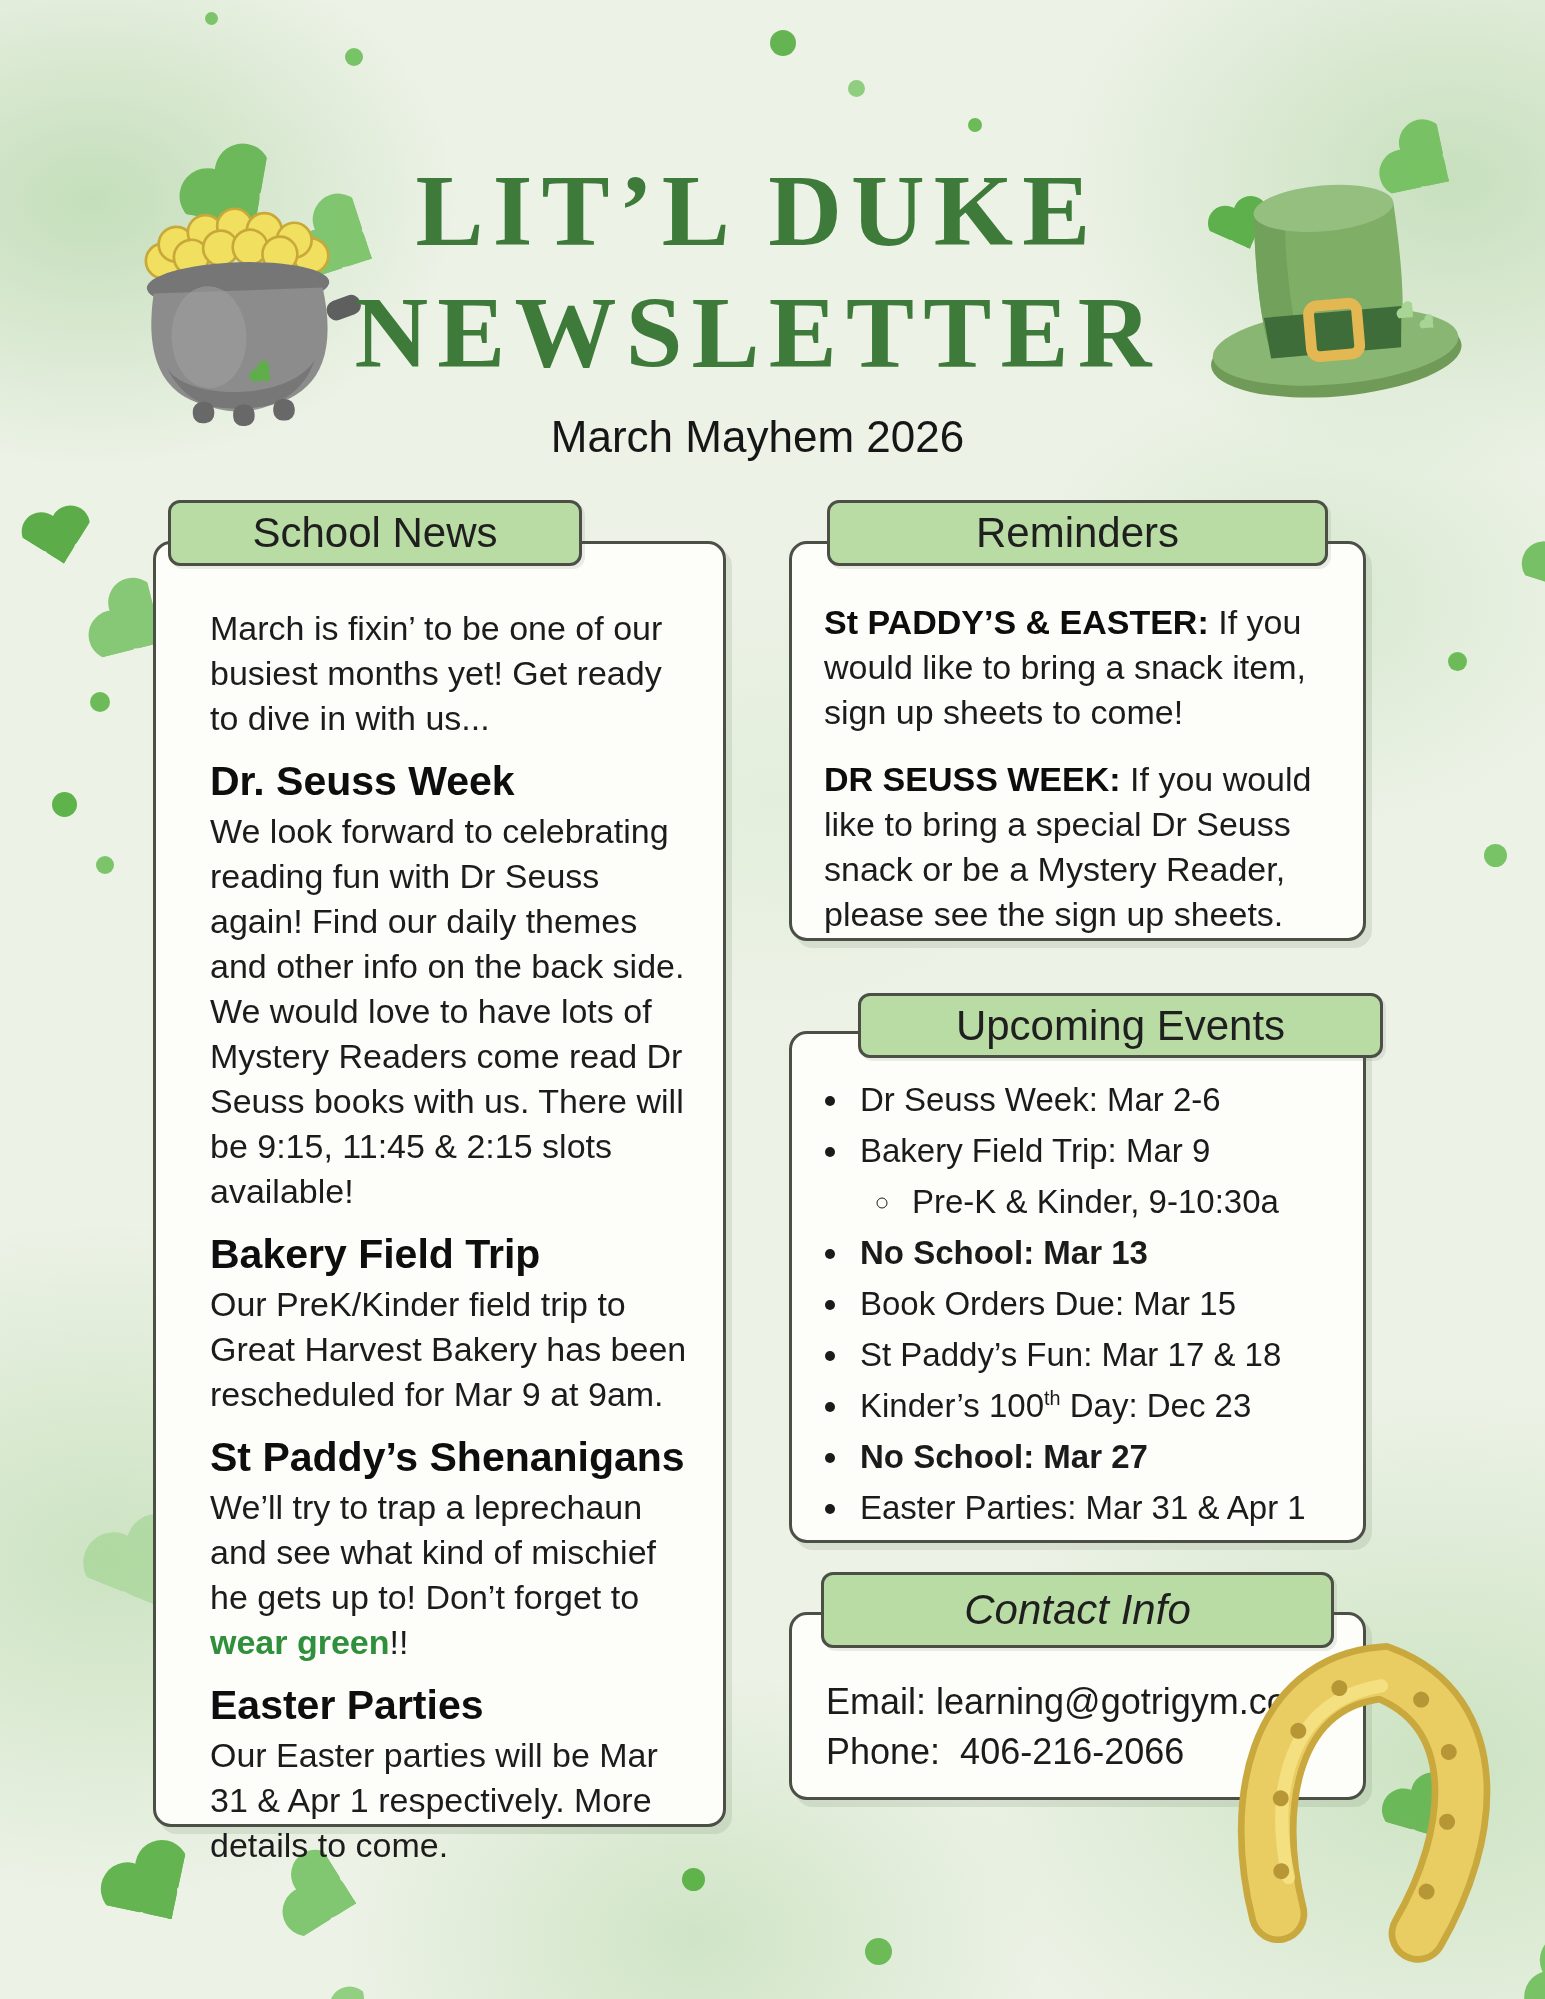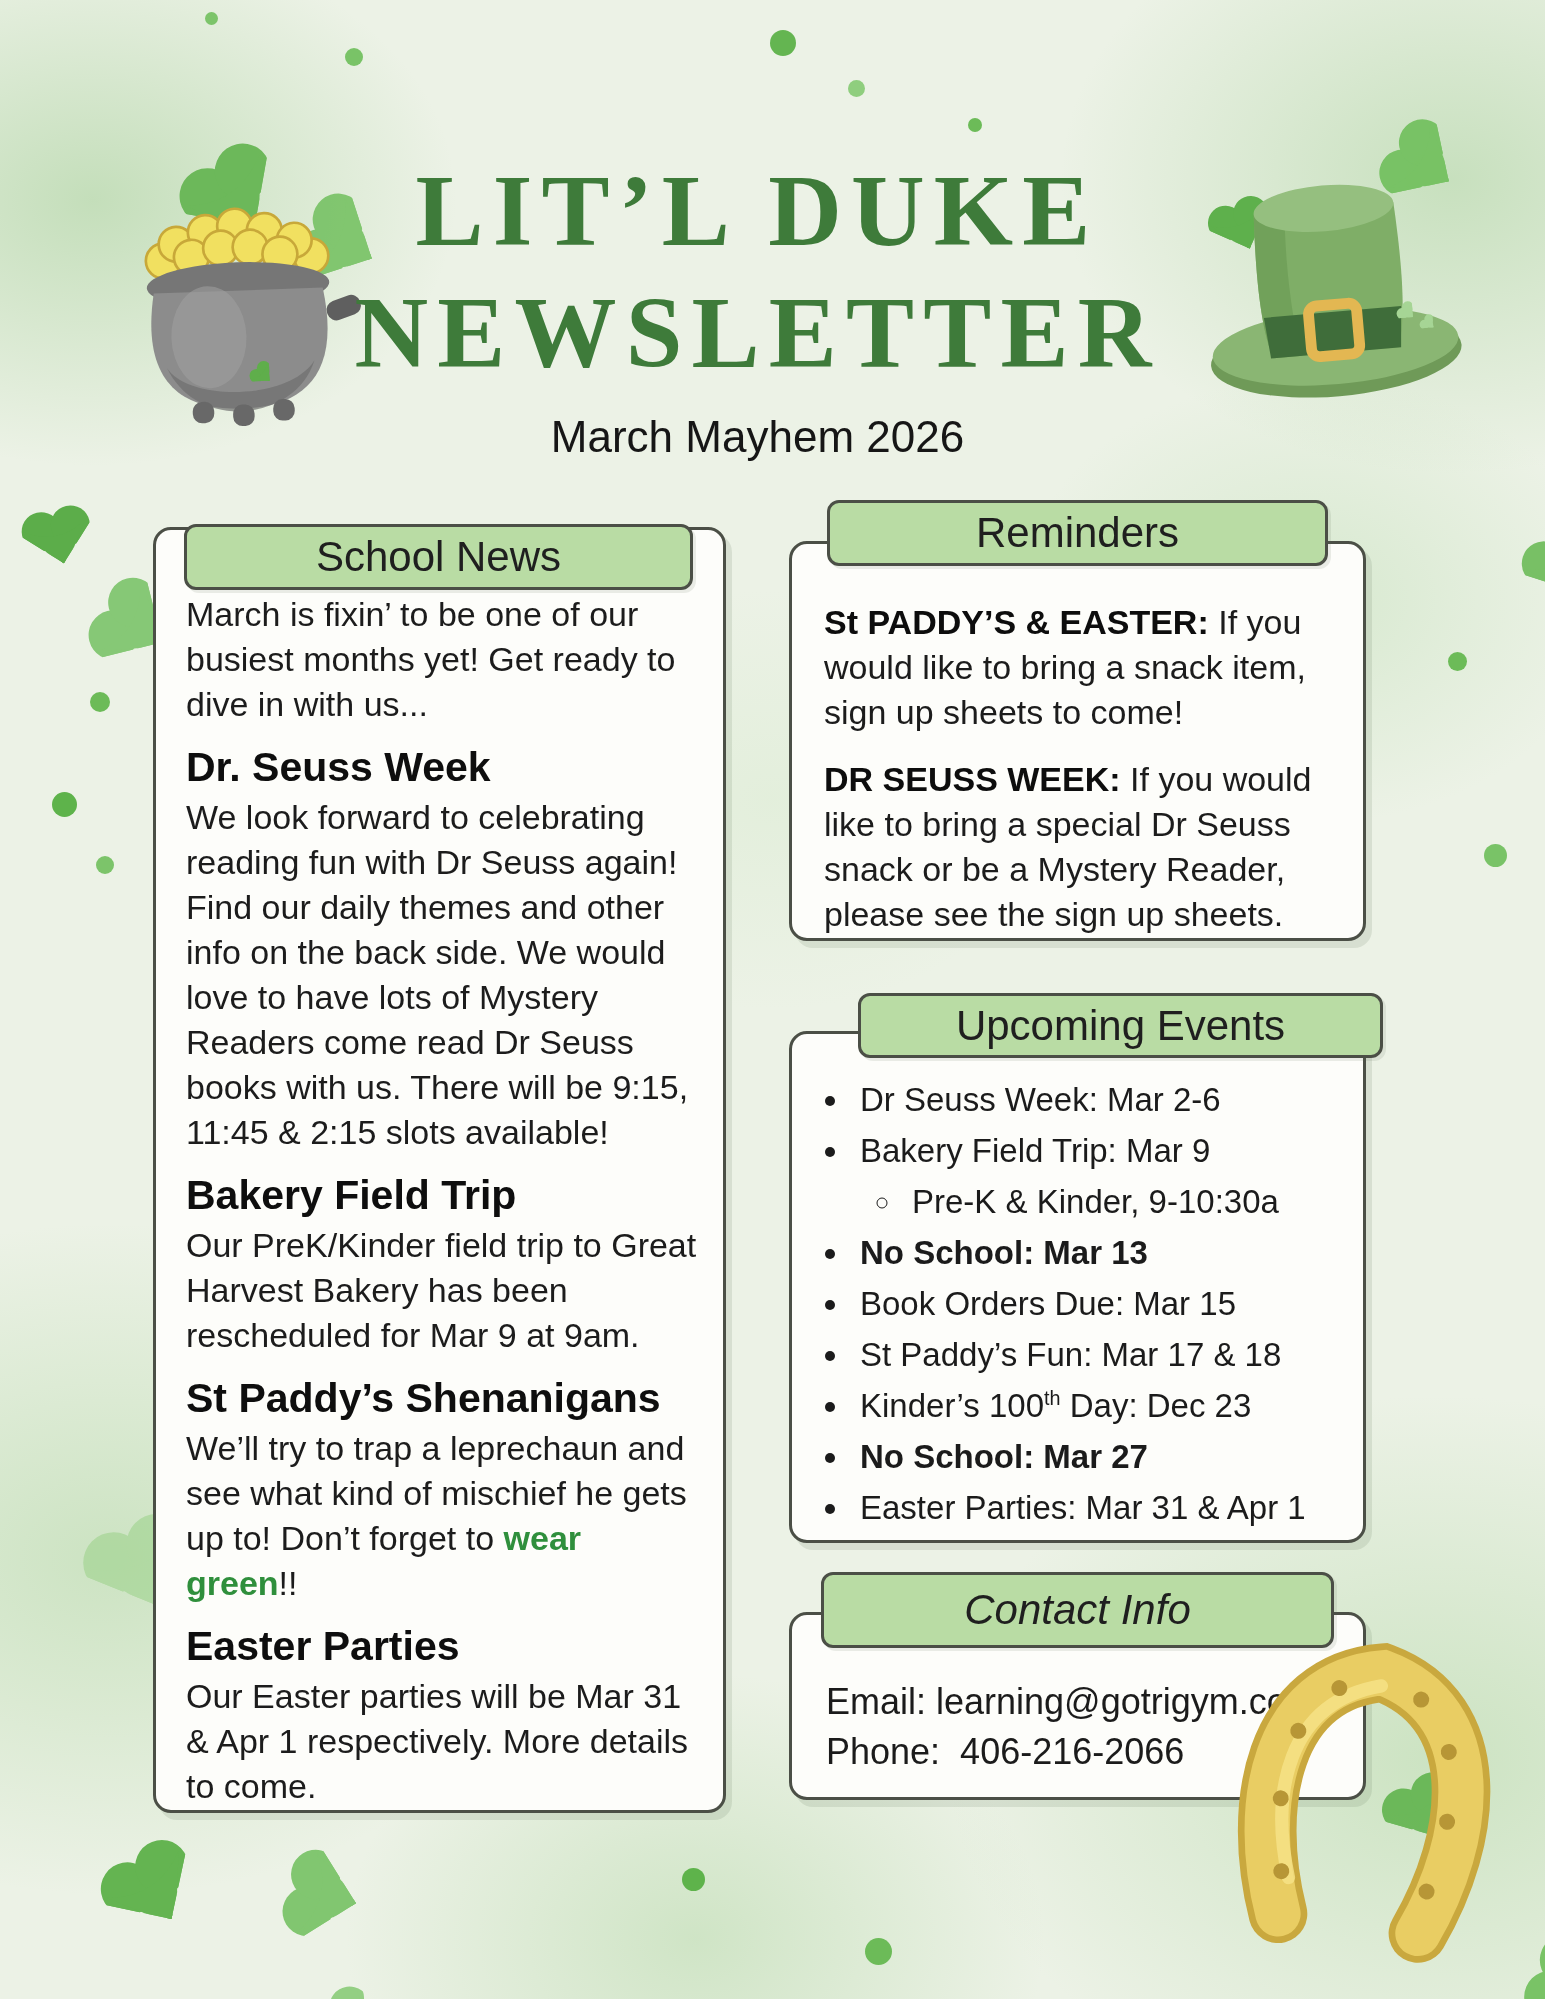--- a/index.html
+++ b/index.html
@@ -32,22 +32,22 @@
     box-shadow:6px 7px 0 rgba(90,110,85,.14); z-index:2; box-sizing:border-box;
   }
   .tab{
     position:absolute; background:#b9dca4; border:3px solid #4b4f46; border-radius:12px;
     display:flex; align-items:center; justify-content:center;
     font-size:42px; color:#1f1f1f; z-index:5; box-sizing:border-box;
     box-shadow:3px 3px 0 rgba(90,110,85,.12);
   }
 
   
-  #snBox{left:153px; top:527px; width:573px; height:1286px;}
-  #snTab{left:184px; top:500px; width:509px; height:66px;margin-top:24px;}
+  #snBox{left:153px; top:541px; width:573px; height:1286px;padding-left:24px;}
+  #snTab{left:168px; top:500px; width:414px; height:66px;}
   .sn-content{padding:62px 26px 0 30px; font-size:34px; line-height:45px; color:#1c1c1c;}
   .sn-content p{margin:0;}
   .sn-content h3{font-size:41px; line-height:48px; font-weight:700; color:#0e0e0e; margin:16px 0 4px;}
   .hl{color:#2f8f3c; font-weight:700;}
 
   
   #remBox{left:789px; top:541px; width:577px; height:400px;}
   #remTab{left:827px; top:500px; width:501px; height:66px;}
   .rem-content{padding:56px 24px 0 32px; font-size:34px; line-height:45px; color:#1c1c1c;}
   .rem-content p{margin:0 0 22px 0;}

